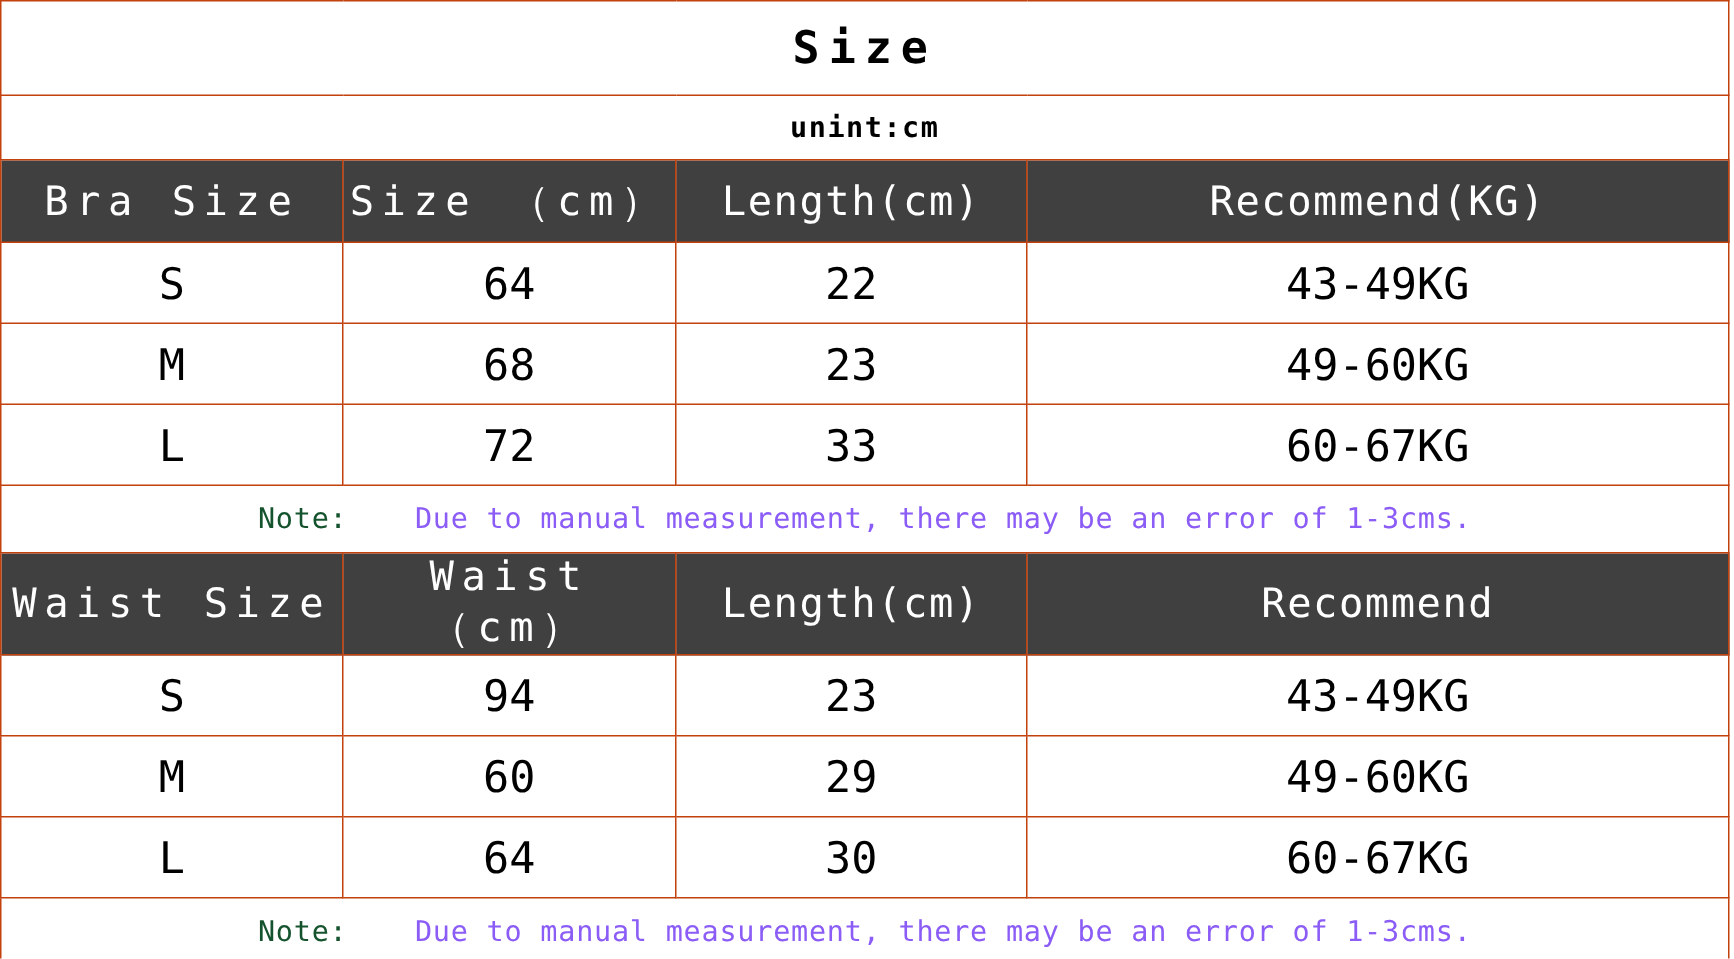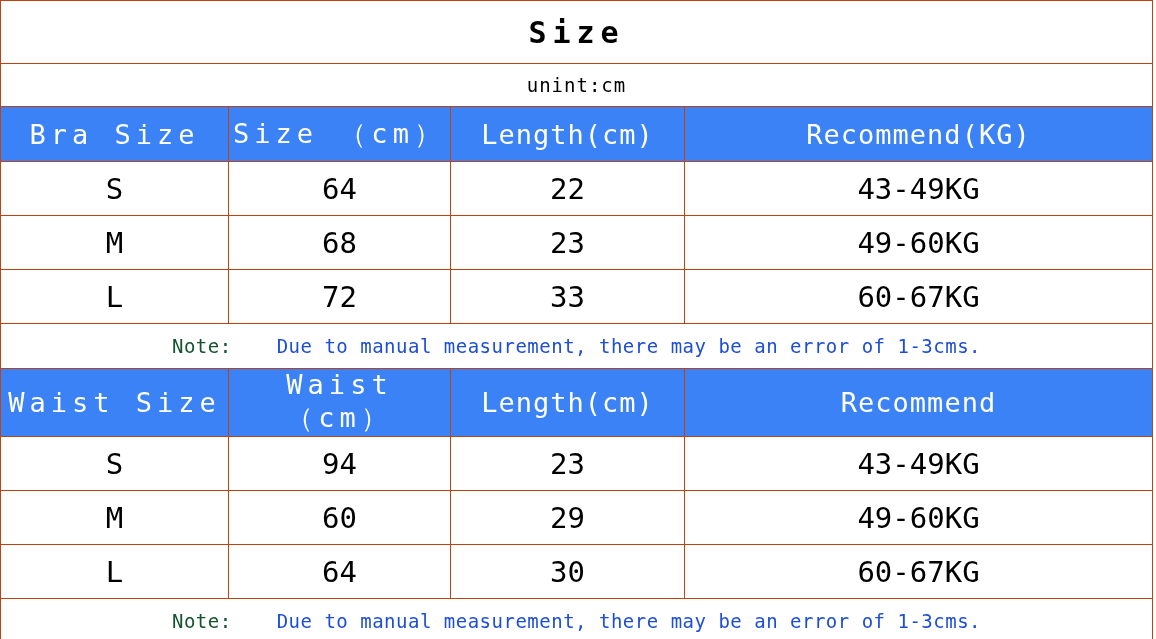--- a/index.html
+++ b/index.html
@@ -41,27 +41,27 @@
 
   .title-row td {
     height: 62px;
     font-size: 30px;
     letter-spacing: 6px;
     font-weight: 700;
   }
   .unit-row td {
     height: 42px;
     font-size: 19px;
-    font-weight: 400;
+    font-weight: 700;
     text-align: right;
     padding-right: 8px;
     letter-spacing: 1px;
   }
   .header-row td {
-    background: #3b82f6;
+    background: #404040;
     color: #ffffff;
     height: 54px;
     font-size: 27px;
     letter-spacing: 1px;
   }
   .header-row td.spaced {
     letter-spacing: 5px;
   }
   .data-row td {
     height: 53px;
@@ -70,21 +70,21 @@
   .note-row td {
     height: 44px;
     font-size: 19px;
     letter-spacing: 0.5px;
     text-align: center;
   }
   .note-label {
     color: #14532d;
   }
   .note-text {
-    color: #1d4ed8;
+    color: #8b5cf6;
     margin-left: 45px;
   }
 </style>
 </head>
 <body>
 
 <div class="sheet">
   <table class="grid">
     <colgroup>
       <col class="c1">

